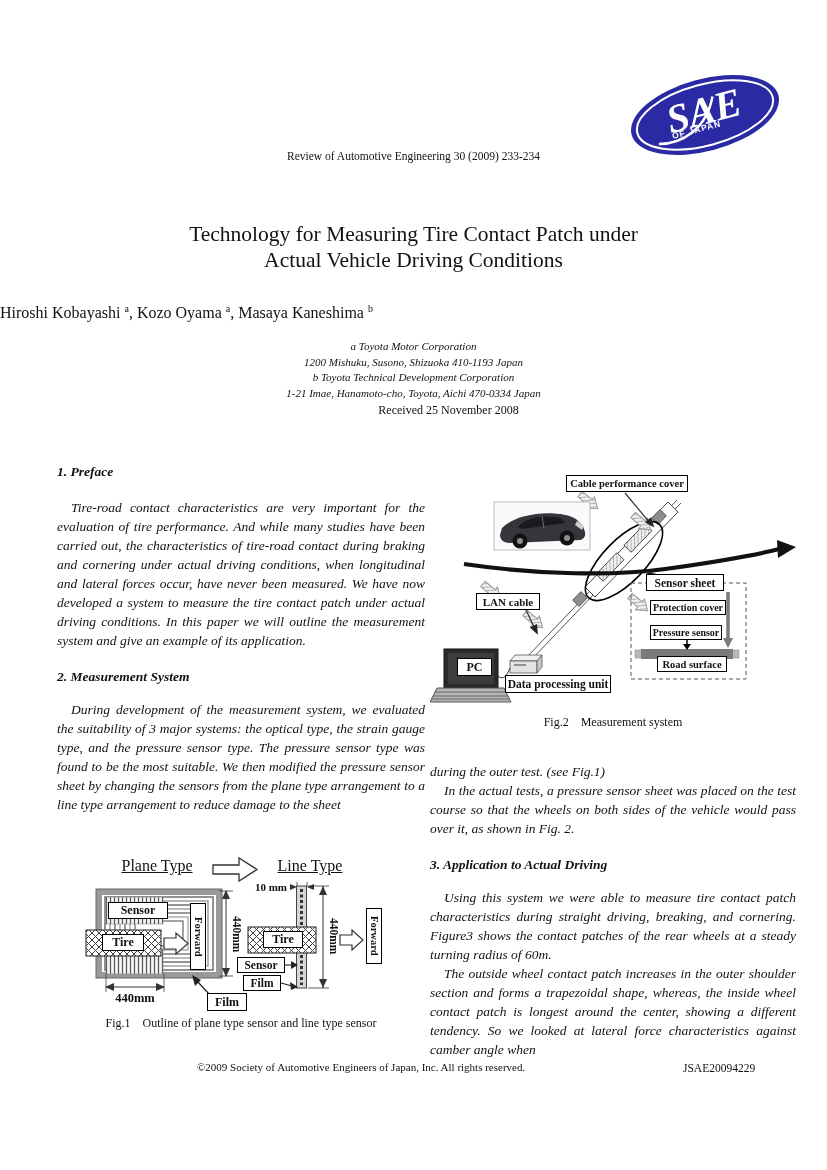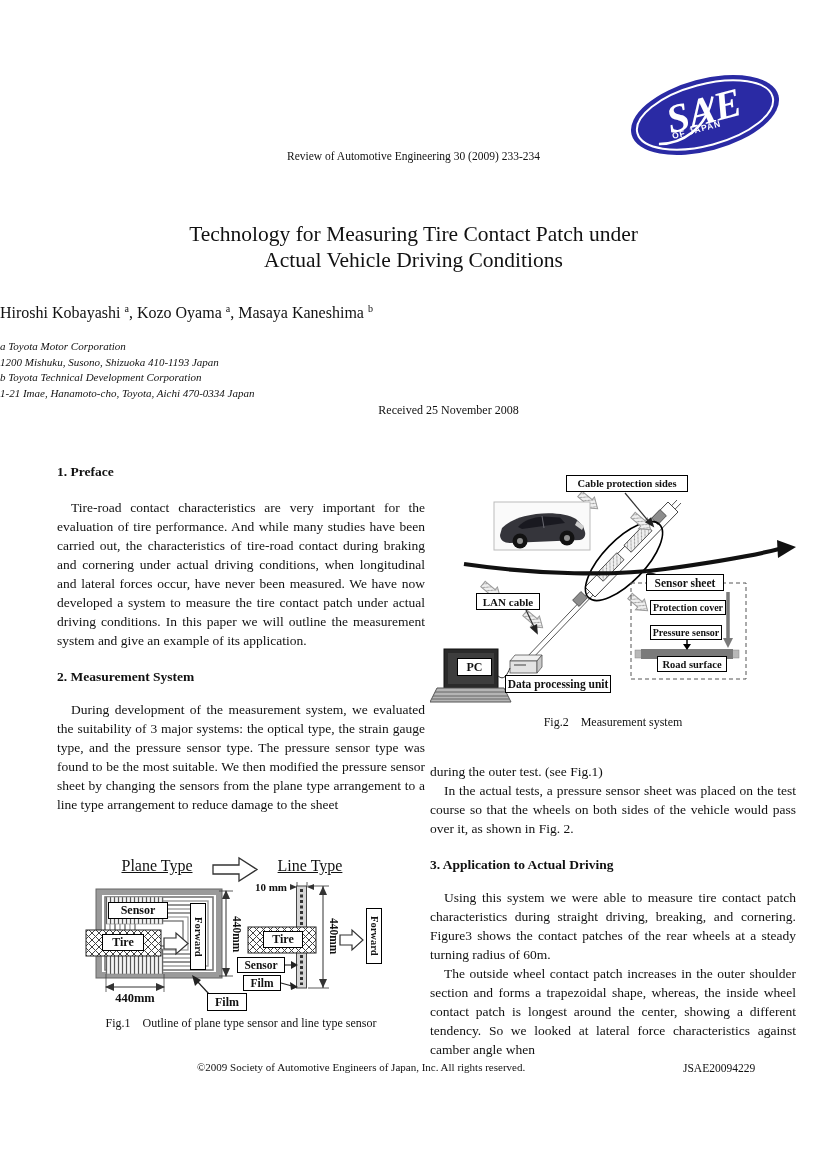--- a/index.html
+++ b/index.html
@@ -7,24 +7,24 @@
     position:relative;width:827px;height:1170px;background:#ffffff;
     margin:0 auto;overflow:hidden;
     font-family:"Liberation Serif","DejaVu Serif",serif;color:#111;
   }
   .jheader{position:absolute;top:150px;left:0;width:100%;text-align:center;font-size:11.5px;}
   .logo{position:absolute;left:620px;top:58px;width:170px;height:110px;}
   .title{position:absolute;top:221px;left:0;width:100%;text-align:center;
          font-size:21.5px;font-weight:normal;line-height:26px;margin:0;font-family:Liberation Serif, serif;}
   .authors{position:absolute;top:303px;left:0;width:100%;text-align:left;font-size:16px;}
   .authors sup{font-size:10px;}
-  .affils{position:absolute;top:339px;left:0;width:100%;text-align:left;
+  .affils{position:absolute;top:339px;left:0;width:100%;text-align:center;
           font-style:italic;font-size:11px;line-height:15.5px;}
   .received{position:absolute;top:403px;left:0;width:100%;text-align:center;font-size:12px;padding-left:35px;}
-  .col{position:absolute;width:368px;font-size:13.5px;line-height:19px;text-align:justify;}
+  .col{position:absolute;width:368px;font-size:13.5px;line-height:19px;text-align:justify;font-style:italic;}
   .col-left{left:57px;top:462px;}
   .col-right{left:430px;top:762px;width:366px;}
   .sec-h{font-size:13.5px;font-weight:bold;margin:0 0 17px 0;text-align:left;}
   .sec-h.mt{margin-top:17px;margin-bottom:14px;}
   .col p{margin:0;}
   .col p.ind{text-indent:14px;}
   .fig{position:absolute;}
   .fig1{left:57px;top:856px;width:368px;height:182px;}
   .fig2{left:430px;top:472px;width:366px;height:262px;}
   .fig svg{position:absolute;left:0;top:0;}
@@ -262,21 +262,21 @@
 
       <g>
         <polygon points="80,189 85,183 112,183 107,189" fill="#f0f0f0" stroke="#555" stroke-width="0.8"></polygon>
         <rect x="80" y="189" width="27" height="12" fill="#e3e3e3" stroke="#555" stroke-width="0.8"></rect>
         <polygon points="107,201 107,189 112,183 112,195" fill="#c9c9c9" stroke="#555" stroke-width="0.8"></polygon>
         <line x1="84" y1="193" x2="96" y2="193" stroke="#777" stroke-width="1.5"></line>
       </g>
       <path d="M68,204 C74,209 77,203 80,196" fill="none" stroke="#333" stroke-width="1"></path>
     </svg>
 
-    <div class="flabel" style="left:136px;top:3px;width:122px;height:17px;font-size:10.5px;">Cable protection sides</div>
+    <div class="flabel" style="left:136px;top:3px;width:122px;height:17px;font-size:10.5px;">Cable performance cover</div>
     <div class="flabel" style="left:46px;top:121px;width:64px;height:17px;font-size:11px;">LAN cable</div>
     <div class="flabel" style="left:27px;top:186px;width:35px;height:18px;font-size:12px;">PC</div>
     <div class="flabel" style="left:75px;top:203px;width:106px;height:18px;font-size:11.5px;">Data processing unit</div>
     <div class="flabel" style="left:216px;top:102px;width:78px;height:17px;font-size:11.5px;">Sensor sheet</div>
     <div class="flabel" style="left:220px;top:128px;width:76px;height:15px;font-size:10px;">Protection cover</div>
     <div class="flabel" style="left:220px;top:153px;width:72px;height:15px;font-size:10px;">Pressure sensor</div>
     <div class="flabel" style="left:227px;top:184px;width:70px;height:16px;font-size:10.5px;">Road surface</div>
 
     <div class="caption" style="top:243px;">Fig.2    Measurement system</div>
   </div>

